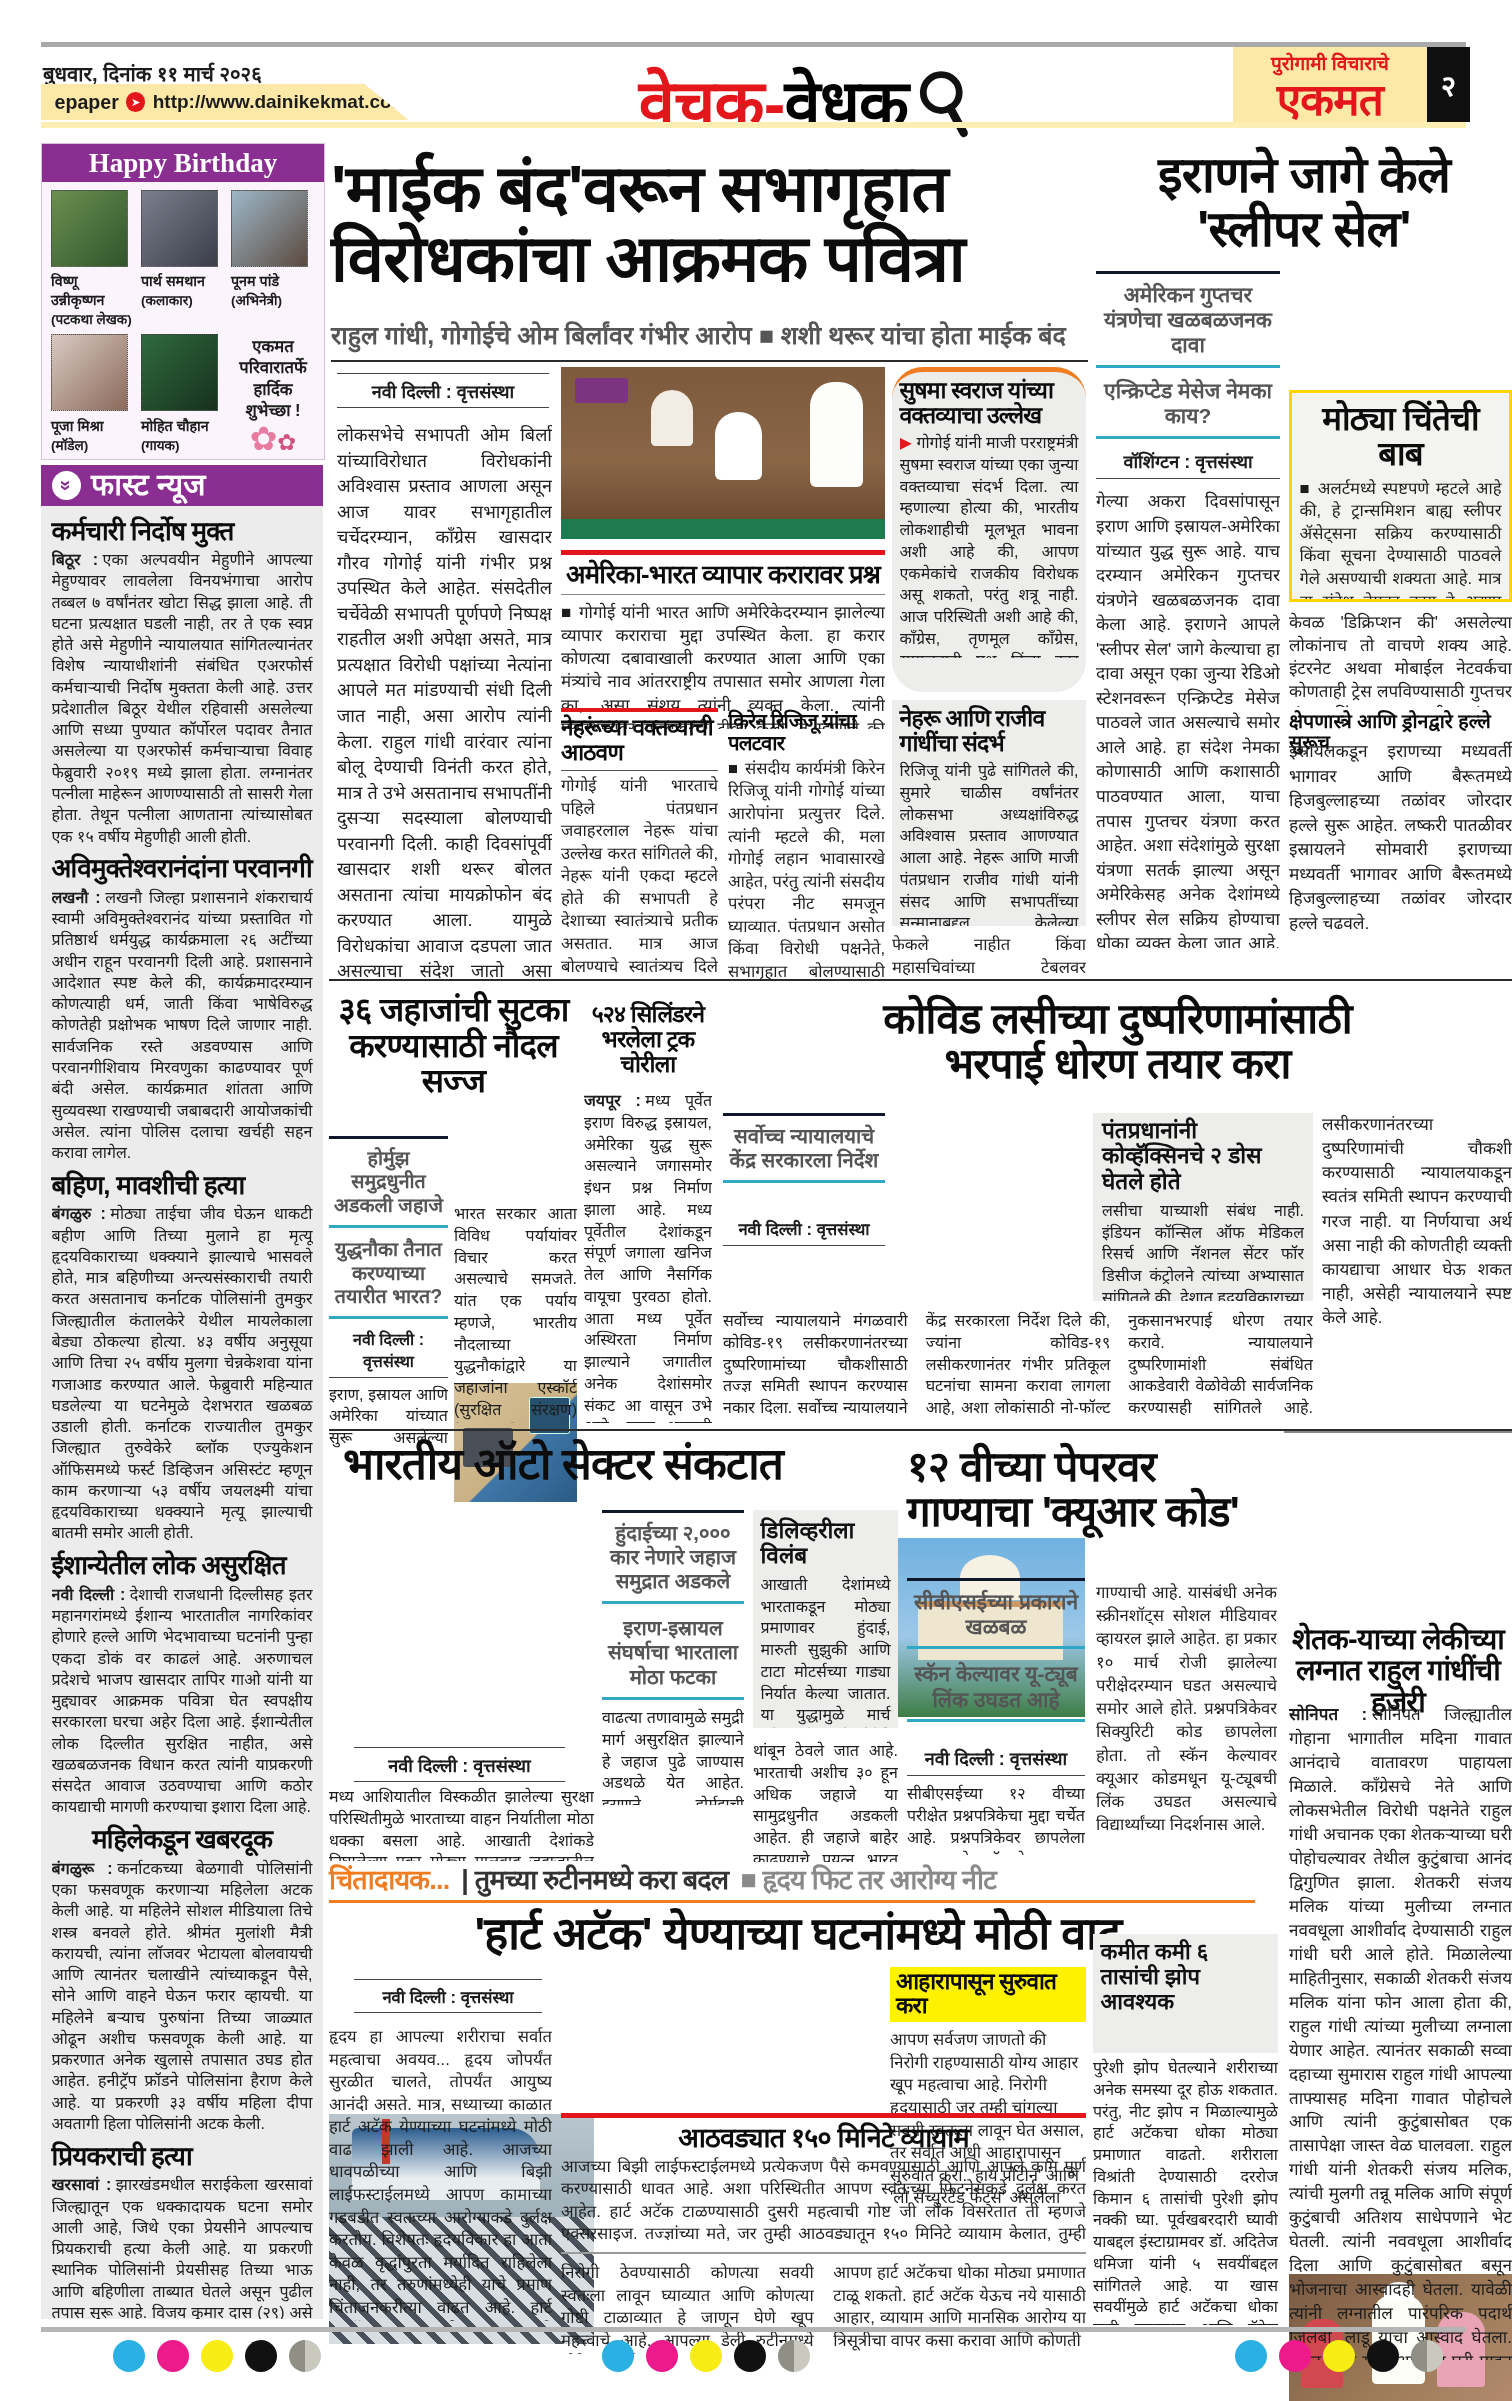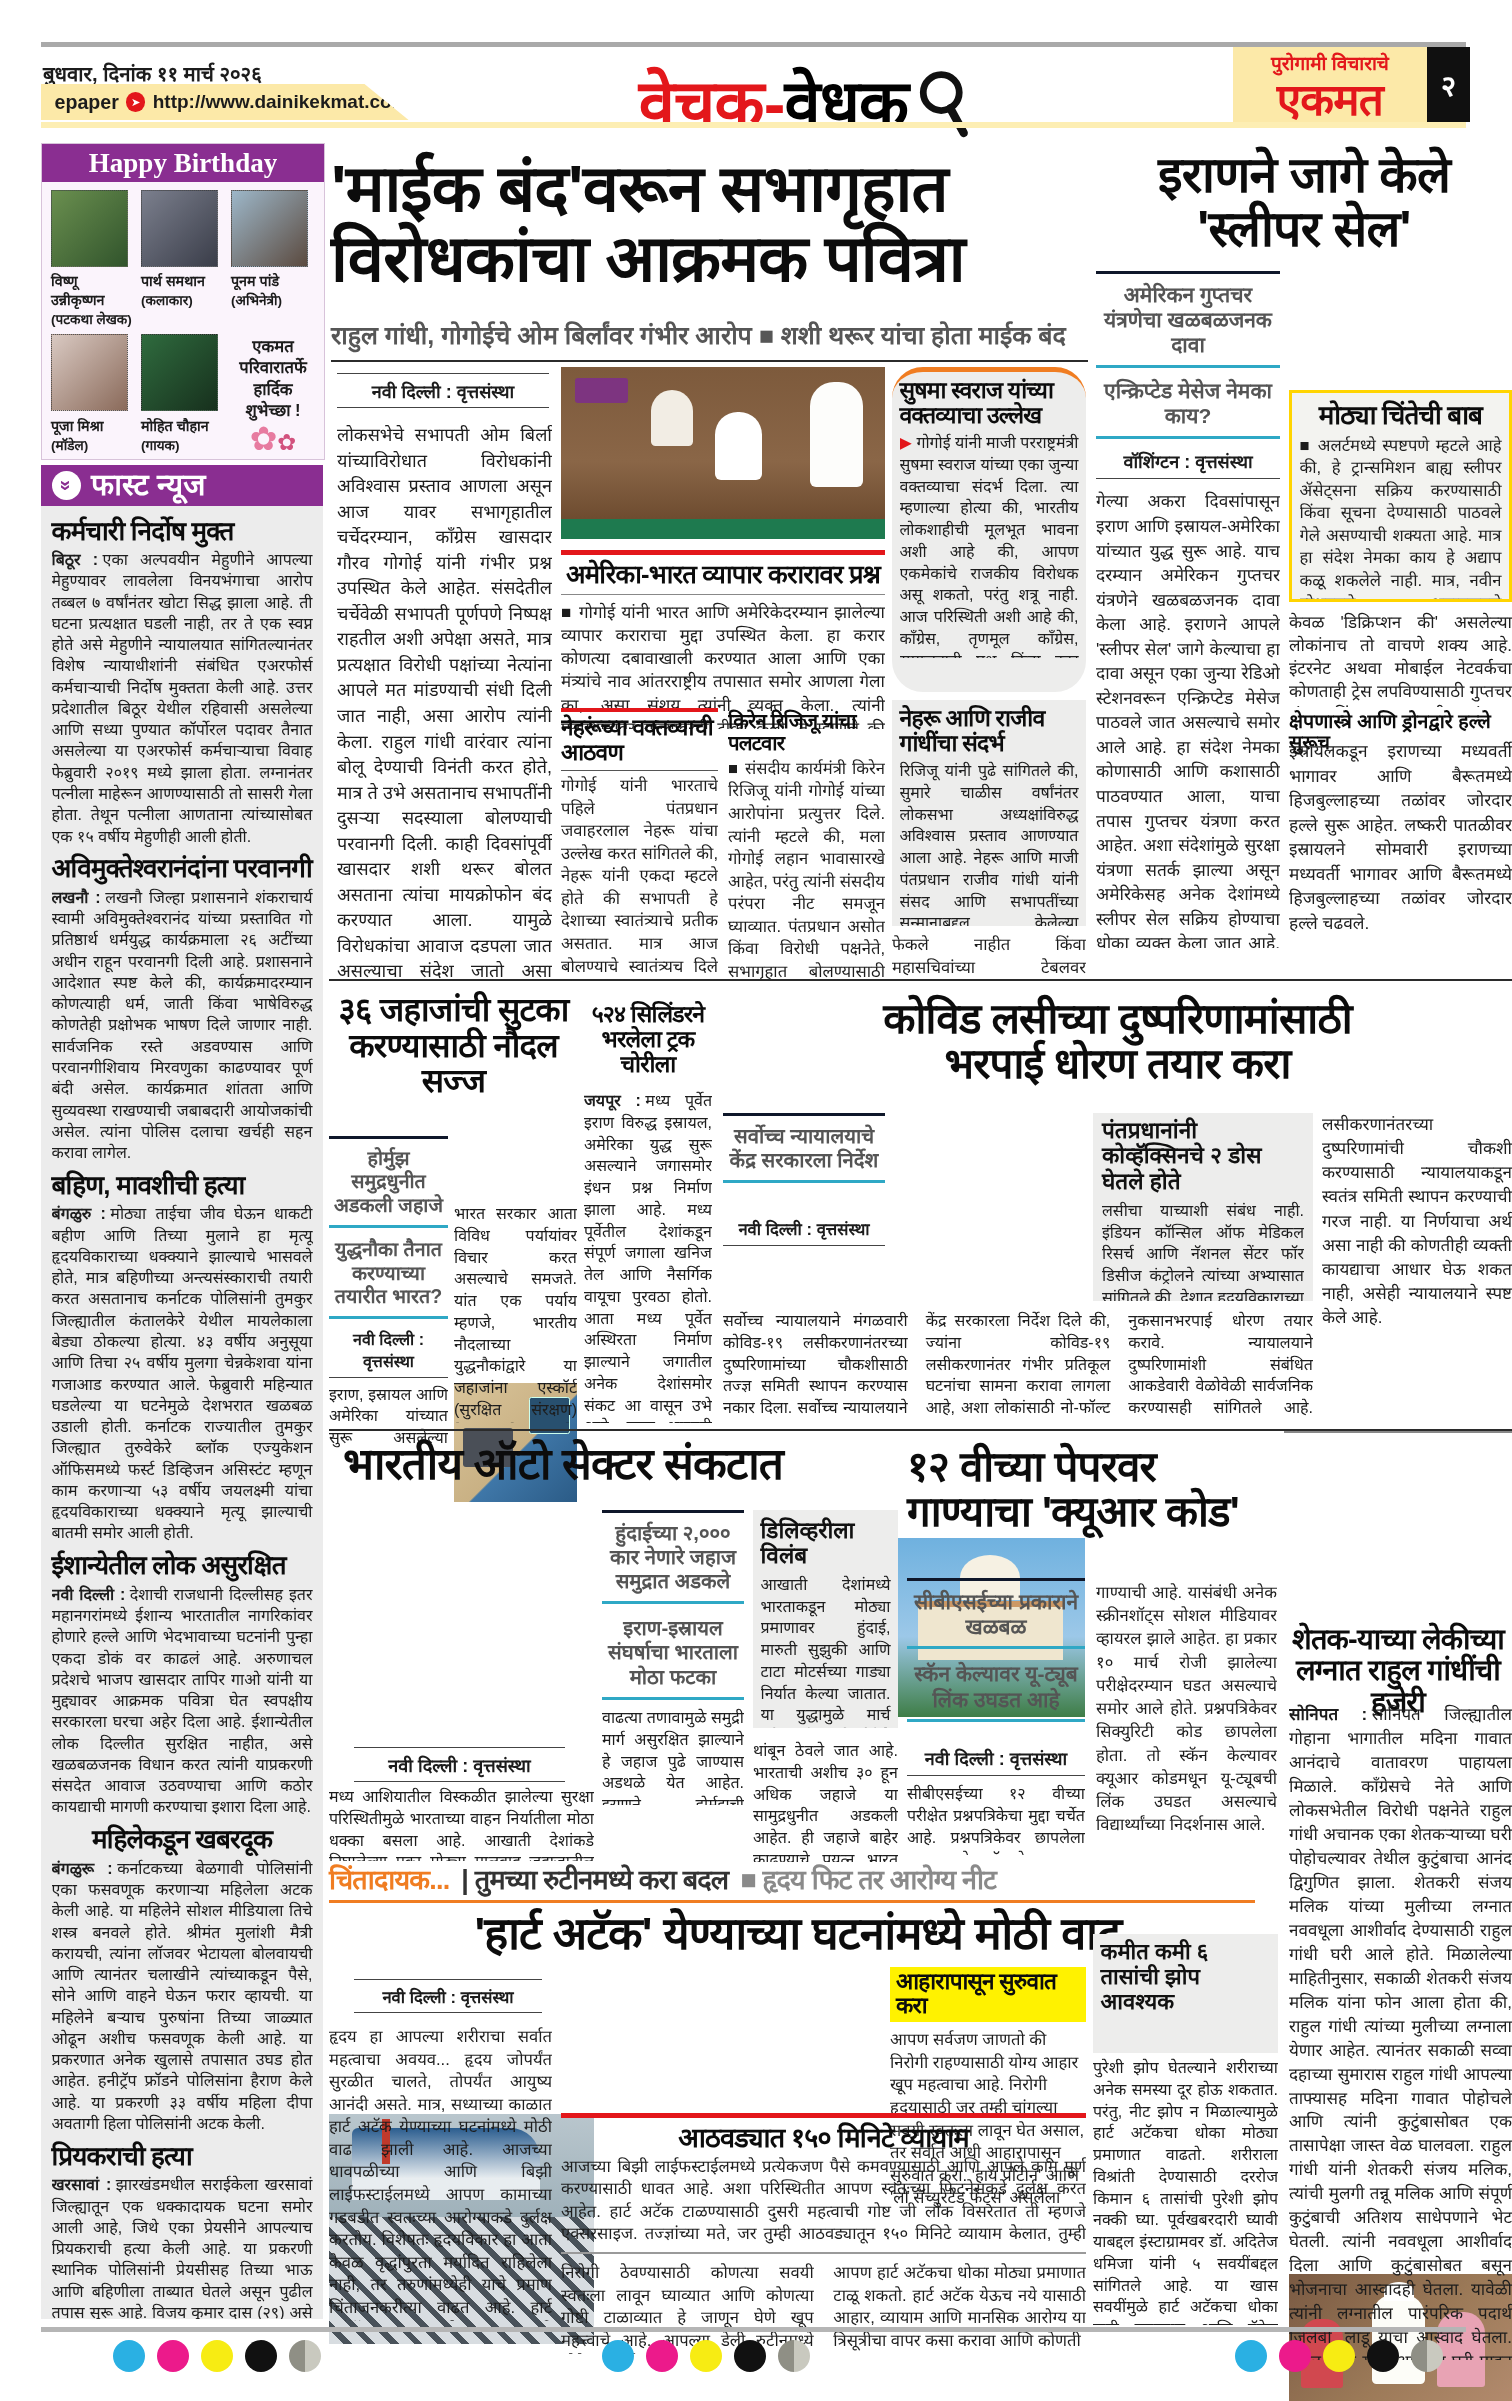--- a/index.html
+++ b/index.html
@@ -183,21 +183,21 @@
   <div class="abs photo" style="left:1289px;top:249px;width:223px;height:134px;background:linear-gradient(180deg,#79b08a 0%,#5e9371 60%,#8fa3ae 100%);">
     <div style="position:absolute;left:6px;top:6px;width:69px;height:65px;background:linear-gradient(180deg,#3a6fae,#274a74);border:1.5px solid #2fa8c5;">
       <div style="position:absolute;left:21px;top:12px;width:25.6px;height:25.6px;border-radius:50%;background:#e8b98d;"></div>
       <div style="position:absolute;left:31px;top:36px;width:6px;height:22.6px;background:#c22;"></div>
     </div>
     <div style="position:absolute;left:89px;top:22.6px;width:48px;height:105px;background:#b9a77c;border-radius:19.6px 19.6px 0 0;"></div>
     <div style="position:absolute;left:81px;top:7.5px;width:7.5px;height:45px;background:linear-gradient(180deg,#3b8a4e 33%,#fff 33%,#fff 66%,#c0392b 66%);"></div>
     <div style="position:absolute;right:7.5px;top:12px;width:65px;height:72px;background:#cfd8de;border-radius:3px;"></div>
   </div>
   <div class="abs" style="left:1289px;top:390px;width:223px;height:212px;border:3.8px solid #ffd400;background:#f3f3f0;box-sizing:border-box;padding:4.5px 7.5px;overflow:hidden;">
-    <div class="headline center" style="font-size:26px;margin:3px 0 6px 0;">मोठ्या चिंतेची बाब</div>
+    <div class="headline center" style="font-size:33px;margin:3px 0 6px 0;">मोठ्या चिंतेची बाब</div>
     <div class="body-txt" style="font-size:16.6px;">■ अलर्टमध्ये स्पष्टपणे म्हटले आहे की, हे ट्रान्समिशन बाह्य स्लीपर ॲसेट्सना सक्रिय करण्यासाठी किंवा सूचना देण्यासाठी पाठवले गेले असण्याची शक्यता आहे. मात्र हा संदेश नेमका काय हे अद्याप कळू शकलेले नाही. मात्र, नवीन स्टेशनद्वारे अचानकपणे आंतरराष्ट्रीय पुनर्प्रसारण होणे ही चिंतेची बाब आहे. मात्र, एखाद्या विशिष्ट ठिकाणी अद्यापतरी धोक्याचा इशारा देण्यात आलेला नाही.</div>
   </div>
   <div class="abs body-txt" style="left:1289px;top:611px;width:223px;height:96px;font-size:17px;">केवळ 'डिक्रिप्शन की' असलेल्या लोकांनाच तो वाचणे शक्य आहे. इंटरनेट अथवा मोबाईल नेटवर्कचा कोणताही ट्रेस लपविण्यासाठी गुप्तचर संस्था किंवा दहशतवादी गटांकडून असे संदेश अनेक वेळा पाठवले जातात.</div>
   <div class="abs headline" style="left:1289px;top:711px;width:223px;font-size:19.6px;letter-spacing:0;">क्षेपणास्त्रे आणि ड्रोनद्वारे हल्ले सुरूच</div>
   <div class="abs body-txt" style="left:1289px;top:739px;width:223px;height:226px;font-size:17.3px;line-height:1.42;">इस्रायलकडून इराणच्या मध्यवर्ती भागावर आणि बैरूतमध्ये हिजबुल्लाहच्या तळांवर जोरदार हल्ले सुरू आहेत. लष्करी पातळीवर इस्रायलने सोमवारी इराणच्या मध्यवर्ती भागावर आणि बैरूतमध्ये हिजबुल्लाहच्या तळांवर जोरदार हल्ले चढवले.</div>
 
   <div class="abs rule" style="left:329px;top:979px;width:1183px;height:2.3px;"></div>
 
   <div class="abs headline" style="left:329px;top:992px;width:249px;font-size:33px;text-align:center;">३६ जहाजांची सुटका करण्यासाठी नौदल सज्ज</div>
   <div class="abs" style="left:329px;top:1136px;width:119px;">

